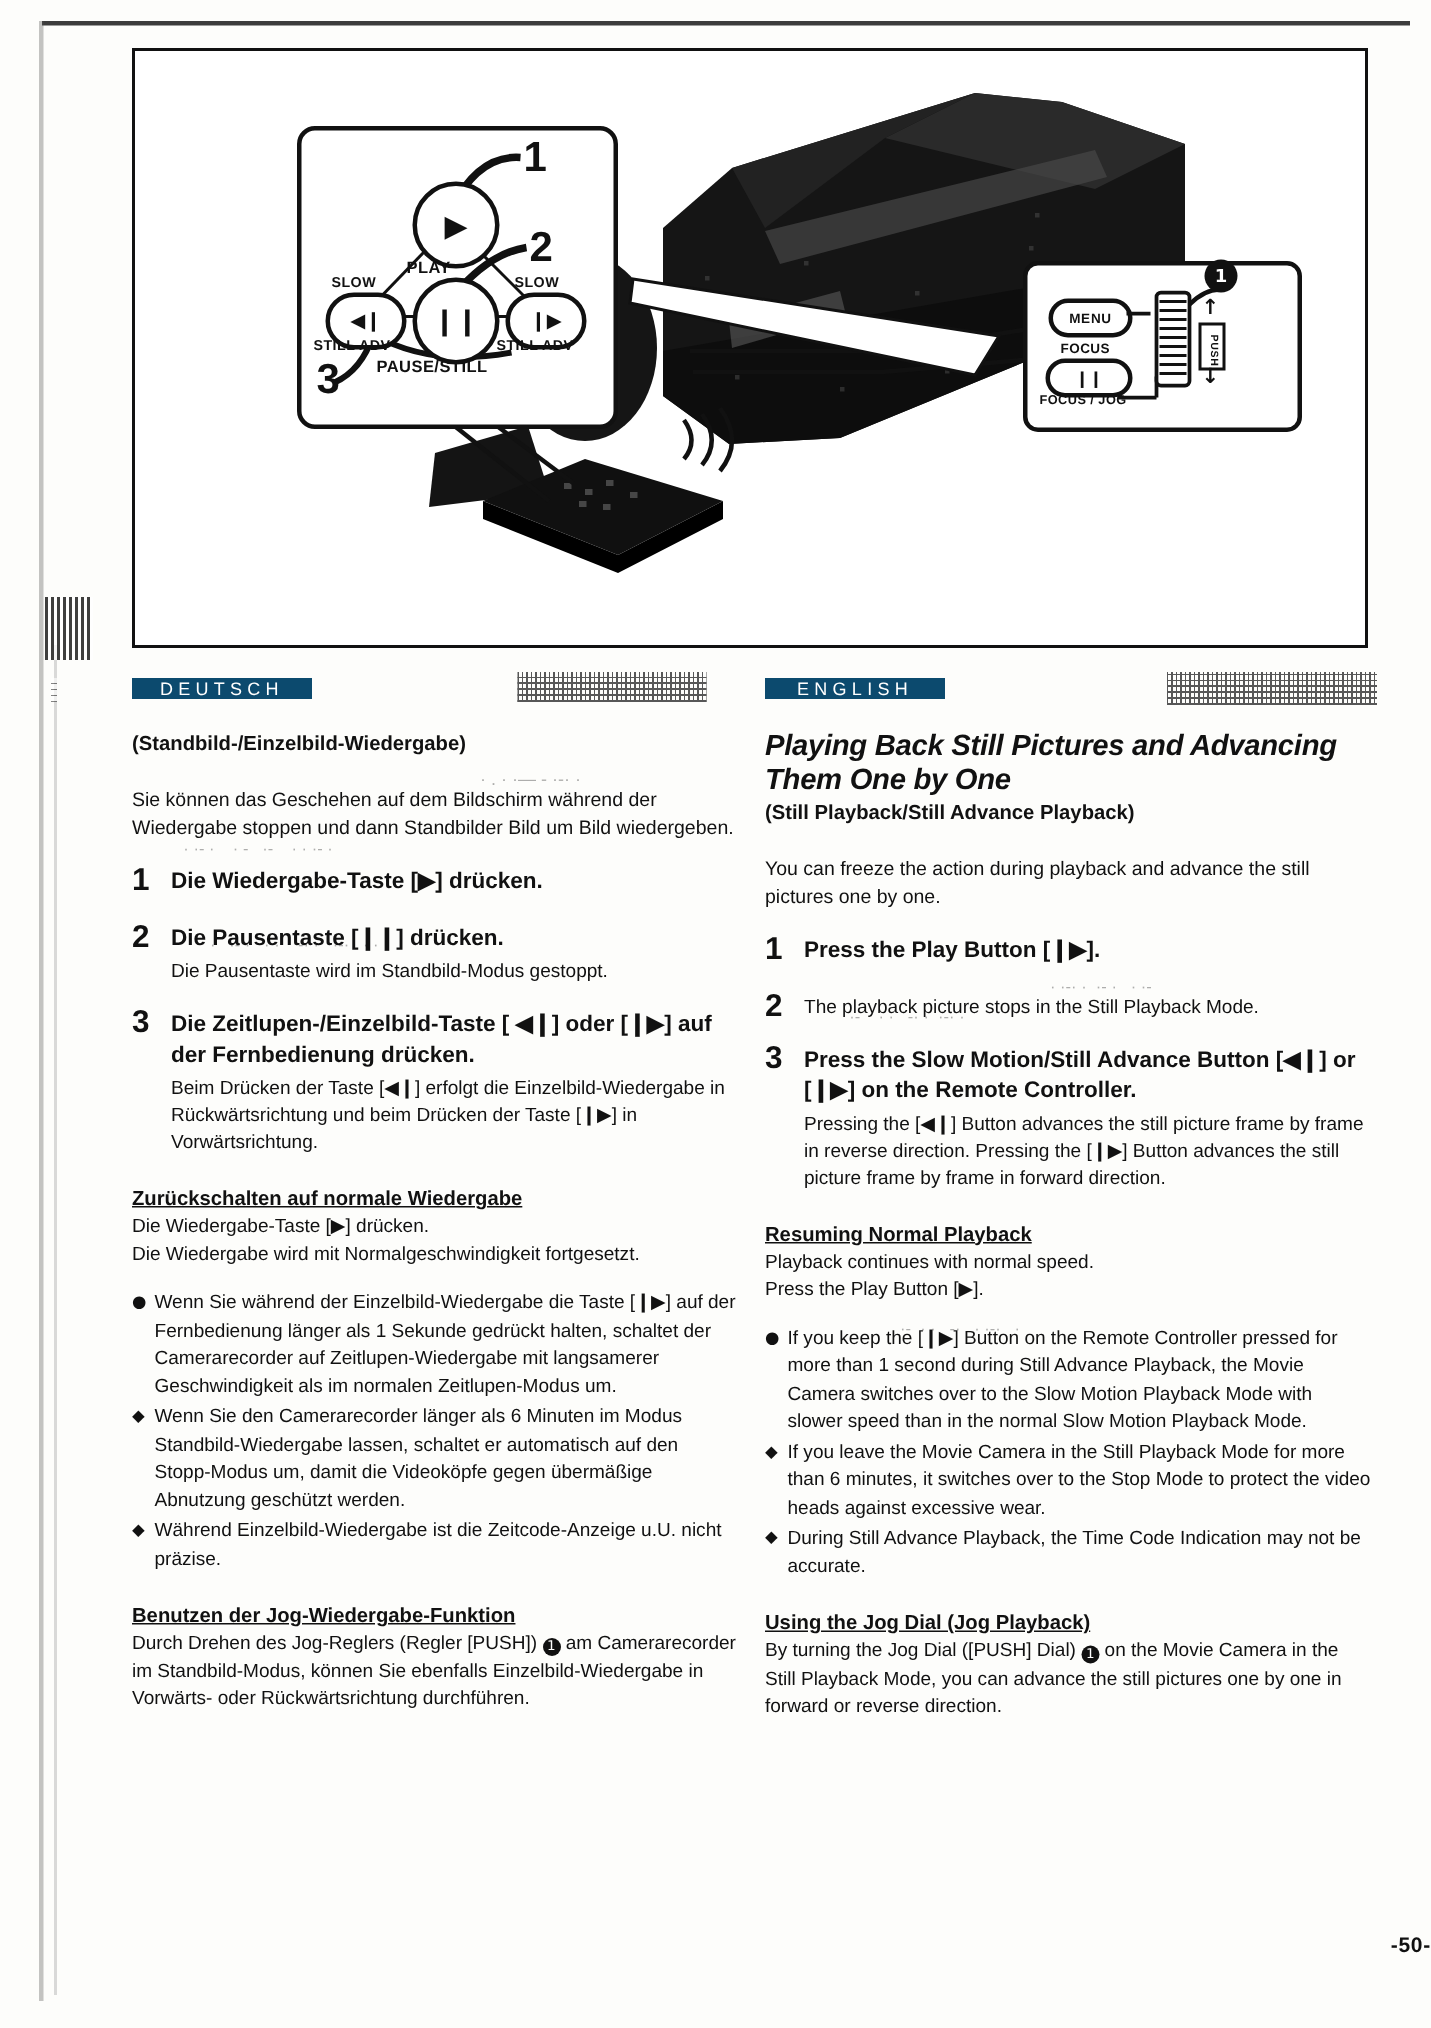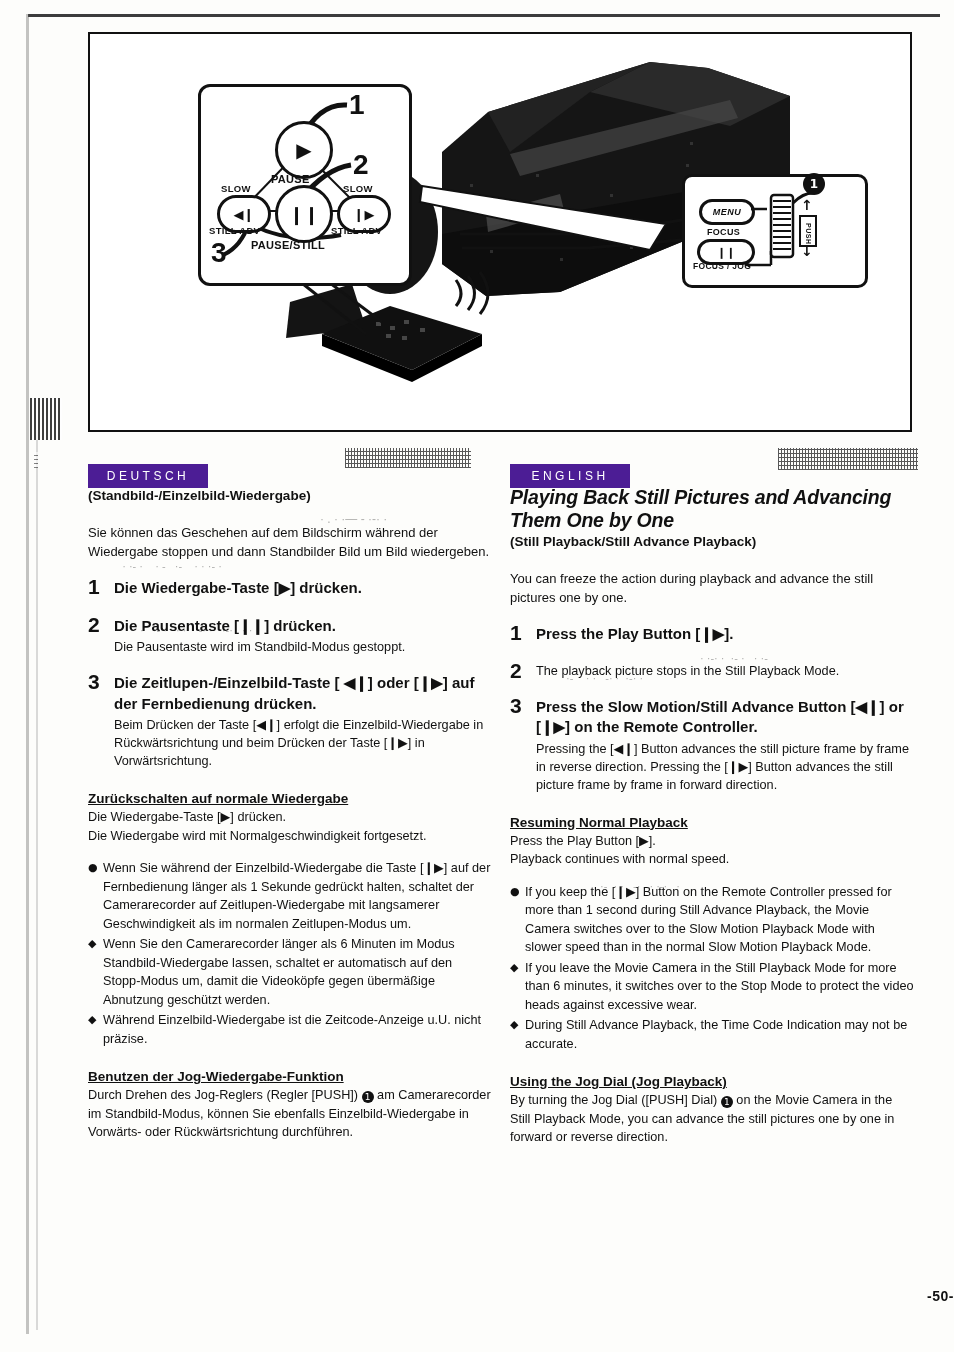--- a/index.html
+++ b/index.html
@@ -65,25 +65,24 @@
     font-family:"Liberation Sans",sans-serif;letter-spacing:.3px;
   }
   .pill{
     position:absolute;border:3px solid #111;border-radius:999px;
     background:#fff;display:flex;align-items:center;justify-content:center;
     font-weight:bold;color:#111;
   }
 
   
   .lang-bar{
-    position:absolute;height:24px;background:#4c1d95;color:#fff;
+    position:absolute;height:14px;background:#0c4a6e;color:#fff;
     font-size:12px;letter-spacing:3.5px;
     display:flex;align-items:center;justify-content:center;
     font-family:"Liberation Sans",sans-serif;
-    margin-top:12px;
   }
   .bar-de{left:88px;top:452px;width:120px;}
   .bar-en{left:510px;top:452px;width:120px;}
 
   
   .ghost{
     position:absolute;
     opacity:.35;
     filter:blur(.4px) contrast(130%);
     font-family:"Liberation Sans",sans-serif;
@@ -230,21 +229,21 @@
         <path d="M100 52 Q118 16 146 18" fill="none" stroke="#111" stroke-width="5"></path>
 
         <path d="M100 112 Q124 82 150 78" fill="none" stroke="#111" stroke-width="5"></path>
 
         <path d="M48 136 Q40 160 22 168 M48 136 Q86 158 140 148" fill="none" stroke="#111" stroke-width="4"></path>
       </svg>
 
       <div class="pill" style="left:74px;top:34px;width:52px;height:52px;border-radius:50%;font-size:20px;">
         <span class="glyph">▶</span>
       </div>
-      <div class="cb-label" style="left:70px;top:86px;font-size:11px;">PAUSE</div>
+      <div class="cb-label" style="left:70px;top:86px;font-size:11px;">PLAY</div>
 
       <div class="pill" style="left:74px;top:98px;width:52px;height:52px;border-radius:50%;font-size:18px;">
         <span class="glyph">❙❙</span>
       </div>
       <div class="cb-label" style="left:50px;top:152px;font-size:11px;">PAUSE/STILL</div>
 
       <div class="pill" style="left:16px;top:108px;width:48px;height:32px;font-size:13px;">
         <span class="glyph">◀❙</span>
       </div>
       <div class="cb-label" style="left:20px;top:96px;font-size:9.5px;">SLOW</div>
@@ -256,21 +255,21 @@
       <div class="cb-label" style="left:142px;top:96px;font-size:9.5px;">SLOW</div>
       <div class="cb-label" style="left:130px;top:138px;font-size:9.5px;">STILL ADV</div>
 
       <div class="cb-label" style="left:148px;top:2px;font-size:28px;">1</div>
       <div class="cb-label" style="left:152px;top:62px;font-size:28px;">2</div>
       <div class="cb-label" style="left:10px;top:150px;font-size:28px;">3</div>
     </div>
 
     <div class="cam-balloon">
 
-      <div class="pill" style="left:14px;top:22px;width:50px;height:20px;font-size:9px;letter-spacing:.5px;font-style:italic;">
+      <div class="pill" style="left:14px;top:22px;width:50px;height:20px;font-size:9px;letter-spacing:.5px;">
         <span>MENU</span>
       </div>
       <svg width="176" height="104" viewBox="0 0 176 104" style="position:absolute;left:0;top:0;">
         <line x1="66" y1="32" x2="82" y2="32" stroke="#111" stroke-width="2.5"></line>
         <line x1="60" y1="88" x2="86" y2="88" stroke="#111" stroke-width="2.5"></line>
         <line x1="86" y1="88" x2="86" y2="74" stroke="#111" stroke-width="2.5"></line>
 
         <rect x="86" y="18" width="22" height="62" rx="3" fill="#fff" stroke="#111" stroke-width="2.5"></rect>
         <g stroke="#111" stroke-width="2">
           <line x1="88" y1="24" x2="106" y2="24"></line>
@@ -383,22 +382,22 @@
       <p class="body">The playback picture stops in the Still Playback Mode.</p>
     </div>
 
     <div class="step">
       <div class="num">3</div>
       <p class="head">Press the Slow Motion/Still Advance Button [◀❙] or [❙▶] on the Remote Controller.</p>
       <p class="body">Pressing the [◀❙] Button advances the still picture frame by frame in reverse direction. Pressing the [❙▶] Button advances the still picture frame by frame in forward direction.</p>
     </div>
 
     <h3 class="sec">Resuming Normal Playback</h3>
+    <p class="sec-body">Playback continues with normal speed.</p>
     <p class="sec-body">Press the Play Button [▶].</p>
-    <p class="sec-body">Playback continues with normal speed.</p>
 
     <ul class="notes">
       <li>
         <span class="mk glyph">●</span>
         <span>If you keep the [❙▶] Button on the Remote Controller pressed for more than 1 second during Still Advance Playback, the Movie Camera switches over to the Slow Motion Playback Mode with slower speed than in the normal Slow Motion Playback Mode.</span>
       </li>
       <li>
         <span class="mk glyph">◆</span>
         <span>If you leave the Movie Camera in the Still Playback Mode for more than 6 minutes, it switches over to the Stop Mode to protect the video heads against excessive wear.</span>
       </li>

